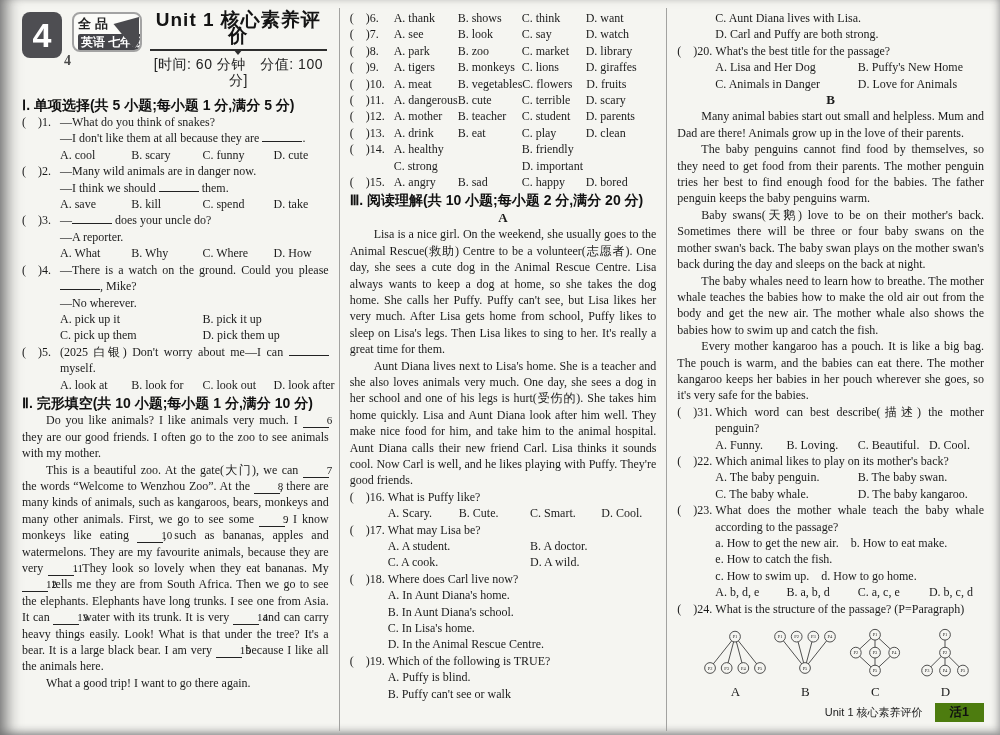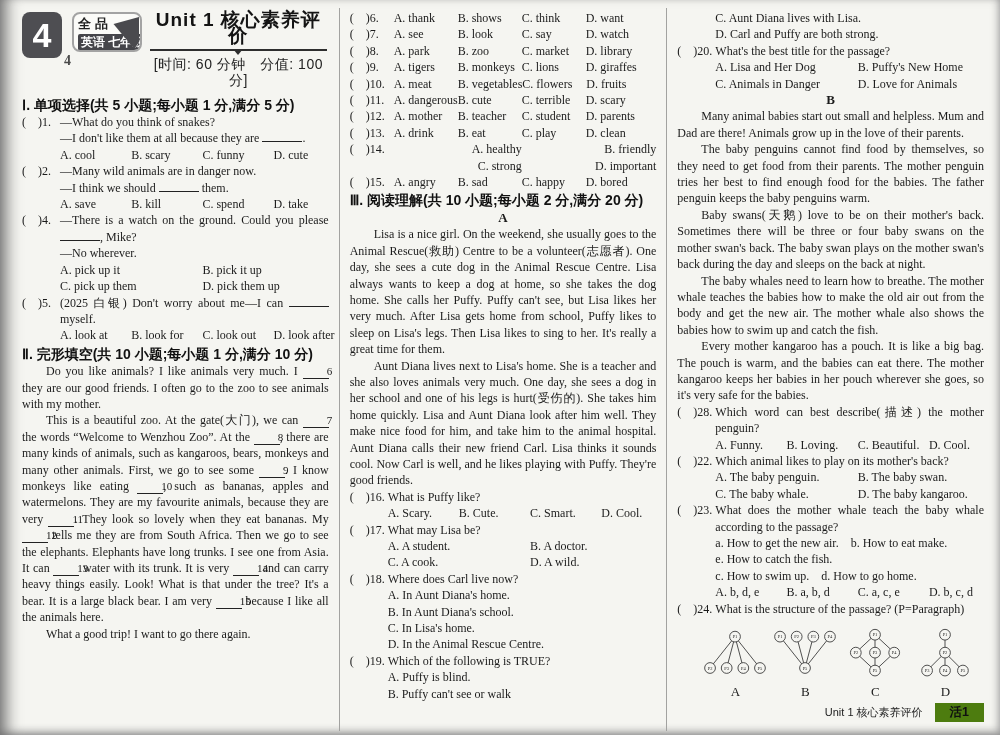--- a/index.html
+++ b/index.html
@@ -59,21 +59,21 @@
   .orow{display:flex;margin-left:38px;white-space:nowrap;}
   .orow.c4 .oc{min-width:26.5%;}
   .orow.c4 .oc:last-child{min-width:0;flex:1;}
   .orow.c2 .oc{min-width:53%;}
   .orow.c2 .oc:last-child{min-width:0;flex:1;}
 
   .optline{display:flex;white-space:nowrap;}
   .opfx{display:inline-block;width:44px;flex:none;}
   .optline.n4 .oc{min-width:64px;}
   .optline.n4 .oc:last-child{flex:1;}
-  .optline.n2 .oc{min-width:128px;text-align:right;}
+  .optline.n2 .oc{min-width:128px;}
   .optline.n2 .oc:last-child{flex:1;}
 
   .bl{display:inline-block;width:40px;height:11px;border-bottom:1px solid #222;}
   .bl.num{width:26px;height:auto;text-align:center;font-size:11px;line-height:13px;}
 
   
   .diagrams{display:flex;gap:6px;margin:4px 0 0 26px;}
   .diag{width:64px;text-align:center;}
   .diag svg{width:100%;height:62px;display:block;}
   .diag line{stroke:#3c3c3c;stroke-width:1.4;}
@@ -128,20 +128,30 @@
           <div class="qfirst"><span class="qp">(　)2.</span>—Many wild animals are in danger now.</div>
           <div class="qrest">—I think we should <span class="bl"></span> them.</div>
           <div class="orow c4">
             <span class="oc">A. save</span>
             <span class="oc">B. kill</span>
             <span class="oc">C. spend</span>
             <span class="oc">D. take</span>
           </div>
         </div>
         <div class="q">
+          <div class="qfirst"><span class="qp">(　)3.</span>—<span class="bl"></span> does your uncle do?</div>
+          <div class="qrest">—A reporter.</div>
+          <div class="orow c4">
+            <span class="oc">A. What</span>
+            <span class="oc">B. Why</span>
+            <span class="oc">C. Where</span>
+            <span class="oc">D. How</span>
+          </div>
+        </div>
+        <div class="q">
           <div class="qfirst"><span class="qp">(　)4.</span>—There is a watch on the ground. Could you please <span class="bl"></span>, Mike?</div>
           <div class="qrest">—No wherever.</div>
           <div class="orow c2">
             <span class="oc">A. pick up it</span>
             <span class="oc">B. pick it up</span>
           </div>
           <div class="orow c2">
             <span class="oc">C. pick up them</span>
             <span class="oc">D. pick them up</span>
           </div>
@@ -293,21 +303,21 @@
             <span class="oc">D. Love for Animals</span>
           </div>
         </div>
         <div class="plabel">B</div>
         <p class="para">Many animal babies start out small and helpless. Mum and Dad are there! Animals grow up in the love of their parents.</p>
         <p class="para">The baby penguins cannot find food by themselves, so they need to get food from their parents. The mother penguin tries her best to find enough food for the babies. The father penguin keeps the baby penguins warm.</p>
         <p class="para">Baby swans(天鹅) love to be on their mother's back. Sometimes there will be three or four baby swans on the mother swan's back. The baby swan plays on the mother swan's back during the day and sleeps on the back at night.</p>
         <p class="para">The baby whales need to learn how to breathe. The mother whale teaches the babies how to make the old air out from the body and get the new air. The mother whale also shows the babies how to swim up and catch the fish.</p>
         <p class="para">Every mother kangaroo has a pouch. It is like a big bag. The pouch is warm, and the babies can eat there. The mother kangaroo keeps her babies in her pouch wherever she goes, so it's very safe for the babies.</p>
         <div class="q">
-          <div class="qfirst"><span class="qp">(　)28.</span>Which word can best describe(描述) the mother penguin?</div>
+          <div class="qfirst"><span class="qp">(　)31.</span>Which word can best describe(描述) the mother penguin?</div>
           <div class="orow c4">
             <span class="oc">A. Funny.</span>
             <span class="oc">B. Loving.</span>
             <span class="oc">C. Beautiful.</span>
             <span class="oc">D. Cool.</span>
           </div>
         </div>
         <div class="q">
           <div class="qfirst"><span class="qp">(　)22.</span>Which animal likes to play on its mother's back?</div>
           <div class="orow c2">

